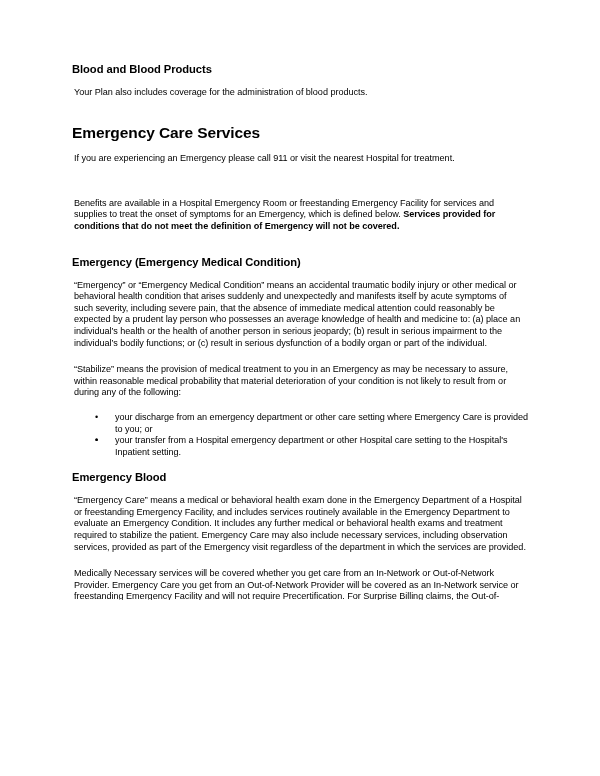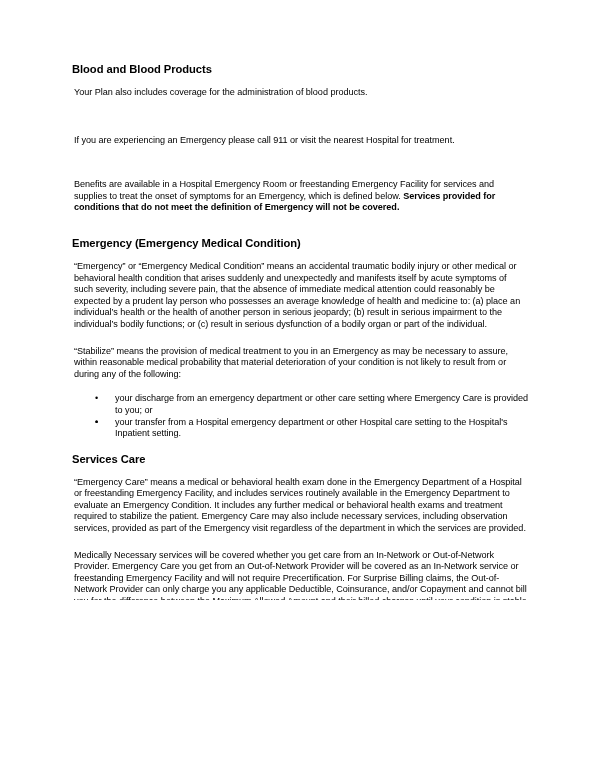--- a/index.html
+++ b/index.html
@@ -111,20 +111,21 @@
 
 <div class="page">
 
   <div class="content">
 
     <h2 class="doc-h2">Blood and Blood Products</h2>
     <div class="sp-after-heading"></div>
     <p class="doc-p">Your Plan also includes coverage for the administration of blood products.</p>
 
     <div class="sp-h1-before"></div>
+    <h1 class="doc-h1">Emergency Care Services</h1>
     <div class="sp-after-heading"></div>
     <p class="doc-p">If you are experiencing an Emergency please call 911 or visit the nearest Hospital for treatment.</p>
 
     <div class="sp-h2-before"></div>
     <div class="sp-after-heading"></div>
     <p class="doc-p"><span>Benefits are available in a Hospital Emergency Room or freestanding Emergency Facility for services and supplies to treat the onset of symptoms for an Emergency, which is defined below.  </span><span class="bold-run">Services provided for conditions that do not meet the definition of Emergency will not be covered.</span></p>
 
     <div class="sp-h2-before"></div>
     <h2 class="doc-h2">Emergency (Emergency Medical Condition)</h2>
     <div class="sp-after-heading"></div>
@@ -142,21 +143,21 @@
       <li>
         <span class="bullet-glyph">•</span>
       </li>
       <li>
         <span class="bullet-glyph">•</span>
         <span>your transfer from a Hospital emergency department or other Hospital care setting to the Hospital's Inpatient setting.</span>
       </li>
     </ul>
 
     <div class="sp-list-after"></div>
-    <h2 class="doc-h2">Services Care</h2>
+    <h2 class="doc-h2">Emergency Blood</h2>
     <div class="sp-after-heading"></div>
     <p class="doc-p">“Emergency Care” means a medical or behavioral health exam done in the Emergency Department of a Hospital or freestanding Emergency Facility, and includes services routinely available in the Emergency Department to evaluate an Emergency Condition.  It includes any further medical or behavioral health exams and treatment required to stabilize the patient. Emergency Care may also include necessary services, including observation services, provided as part of the Emergency visit regardless of the department in which the services are provided.</p>
 
     <div class="sp-para"></div>
     <p class="doc-p">Medically Necessary services will be covered whether you get care from an In-Network or Out-of-Network Provider.  Emergency Care you get from an Out-of-Network Provider will be covered as an In-Network service or freestanding Emergency Facility and will not require Precertification. For Surprise Billing claims, the Out-of-Network Provider can only charge you any applicable Deductible, Coinsurance, and/or Copayment and cannot bill you for the difference between the Maximum Allowed Amount and their billed charges until your condition is stable and the Out of Network Provider has complied with the notice and consent process as described in the “Consolidated Appropriations Act of 2021 Notice” at the front of this Booklet.  Your cost shares will be based on the Recognized Amount and will be applied to your In-Network Deductible and In-Network Out-of-Pocket Limit.</p>
 
   </div>
 
   <div class="footer">
     <span class="page-number">49</span>

